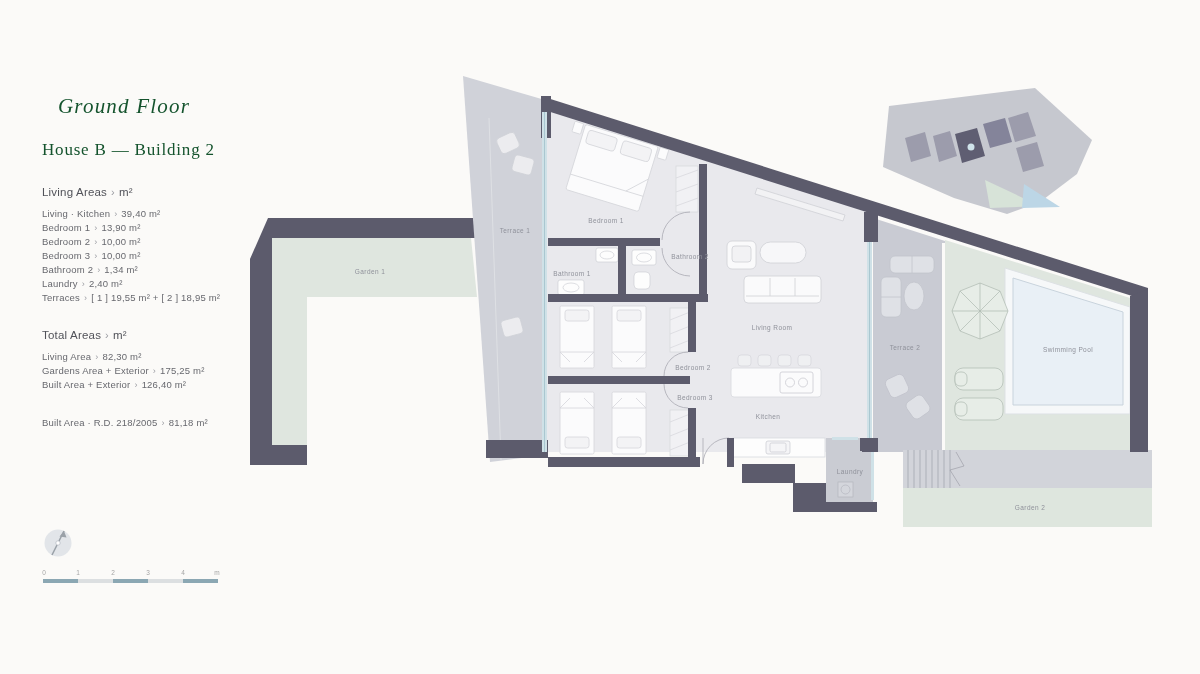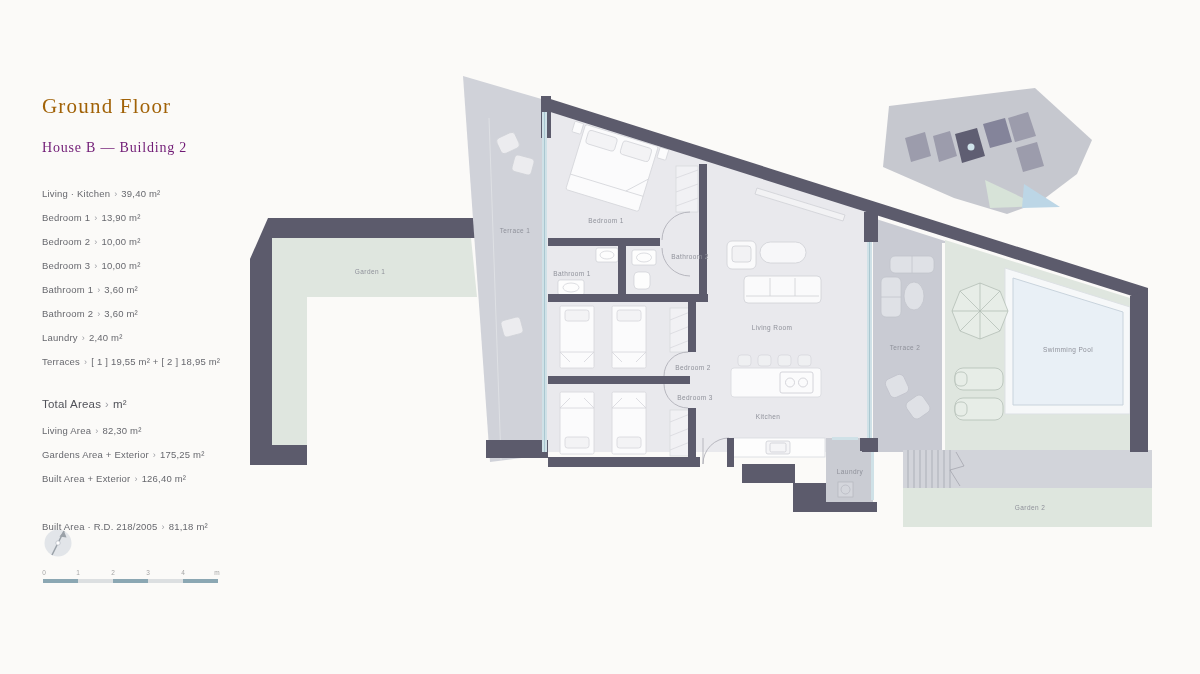--- a/index.html
+++ b/index.html
@@ -5,31 +5,31 @@
   html,body{margin:0;padding:0;}
   body{
     width:1200px;height:674px;position:relative;overflow:hidden;
     background:#fbfaf8;
     font-family:"Liberation Sans",sans-serif;
   }
   #plan-svg{position:absolute;left:0;top:0;}
   .info-panel{position:absolute;left:42px;top:94px;width:270px;color:#67686e;}
   .title{
     font-family:"Liberation Serif",serif;font-weight:400;font-size:21px;
-    color:#a16207;letter-spacing:1.2px;margin:0 0 21px 0;
+    color:#14532d;letter-spacing:1.2px;margin:0 0 21px 16px;font-style:italic;
   }
   .subtitle{
-    font-family:"Liberation Serif",serif;font-weight:400;font-size:14px;
-    color:#701a75;letter-spacing:.8px;margin:0 0 26px 0;
+    font-family:"Liberation Serif",serif;font-weight:400;font-size:17px;
+    color:#14532d;letter-spacing:.8px;margin:0 0 26px 0;
   }
   .sec-head{
     font-size:11.5px;color:#515259;letter-spacing:.2px;margin:0 0 9px 0;
   }
   .sec{margin-bottom:24px;}
-  .row{font-size:9.5px;line-height:24px;color:#67686e;letter-spacing:.2px;}
+  .row{font-size:9.5px;line-height:14px;color:#67686e;letter-spacing:.2px;}
   .sep{color:#9b9ca2;margin:0 4px;font-size:9px;}
   .sec-head .sep{font-size:11px;}
   .rooms text{
     font-size:6.5px;fill:#8f919a;letter-spacing:.4px;
     font-family:"Liberation Sans",sans-serif;text-anchor:middle;
   }
   .scale-num{font-size:6.5px;fill:#a6a6a6;text-anchor:middle;font-family:"Liberation Sans",sans-serif;}
 </style>
 </head>
 <body>
@@ -269,26 +269,28 @@
     <rect x="148" y="579" width="35" height="4" fill="#dcdfe1"></rect>
     <rect x="183" y="579" width="35" height="4" fill="#8ba7b3"></rect>
   </g>
 </svg>
 
 <div class="info-panel">
   <h1 class="title">Ground Floor</h1>
   <h2 class="subtitle">House B — Building 2</h2>
 
   <div class="sec">
+    <div class="sec-head">
+      <span>Living Areas</span><span class="sep">›</span><span>m²</span>
+    </div>
     <div class="row"><span>Living · Kitchen</span><span class="sep">›</span><span>39,40 m²</span></div>
     <div class="row"><span>Bedroom 1</span><span class="sep">›</span><span>13,90 m²</span></div>
     <div class="row"><span>Bedroom 2</span><span class="sep">›</span><span>10,00 m²</span></div>
     <div class="row"><span>Bedroom 3</span><span class="sep">›</span><span>10,00 m²</span></div>
-    <div class="row"><span>Bathroom 1</span><span class="sep">›</span><span>3,60 m²</span></div>
-    <div class="row"><span>Bathroom 2</span><span class="sep">›</span><span>3,60 m²</span></div>
+    <div class="row"><span>Bathroom 2</span><span class="sep">›</span><span>1,34 m²</span></div>
     <div class="row"><span>Laundry</span><span class="sep">›</span><span>2,40 m²</span></div>
     <div class="row"><span>Terraces</span><span class="sep">›</span><span>[ 1 ] 19,55 m²  +  [ 2 ] 18,95 m²</span></div>
   </div>
 
   <div class="sec">
     <div class="sec-head">
       <span>Total Areas</span><span class="sep">›</span><span>m²</span>
     </div>
     <div class="row"><span>Living Area</span><span class="sep">›</span><span>82,30 m²</span></div>
     <div class="row"><span>Gardens Area + Exterior</span><span class="sep">›</span><span>175,25 m²</span></div>

